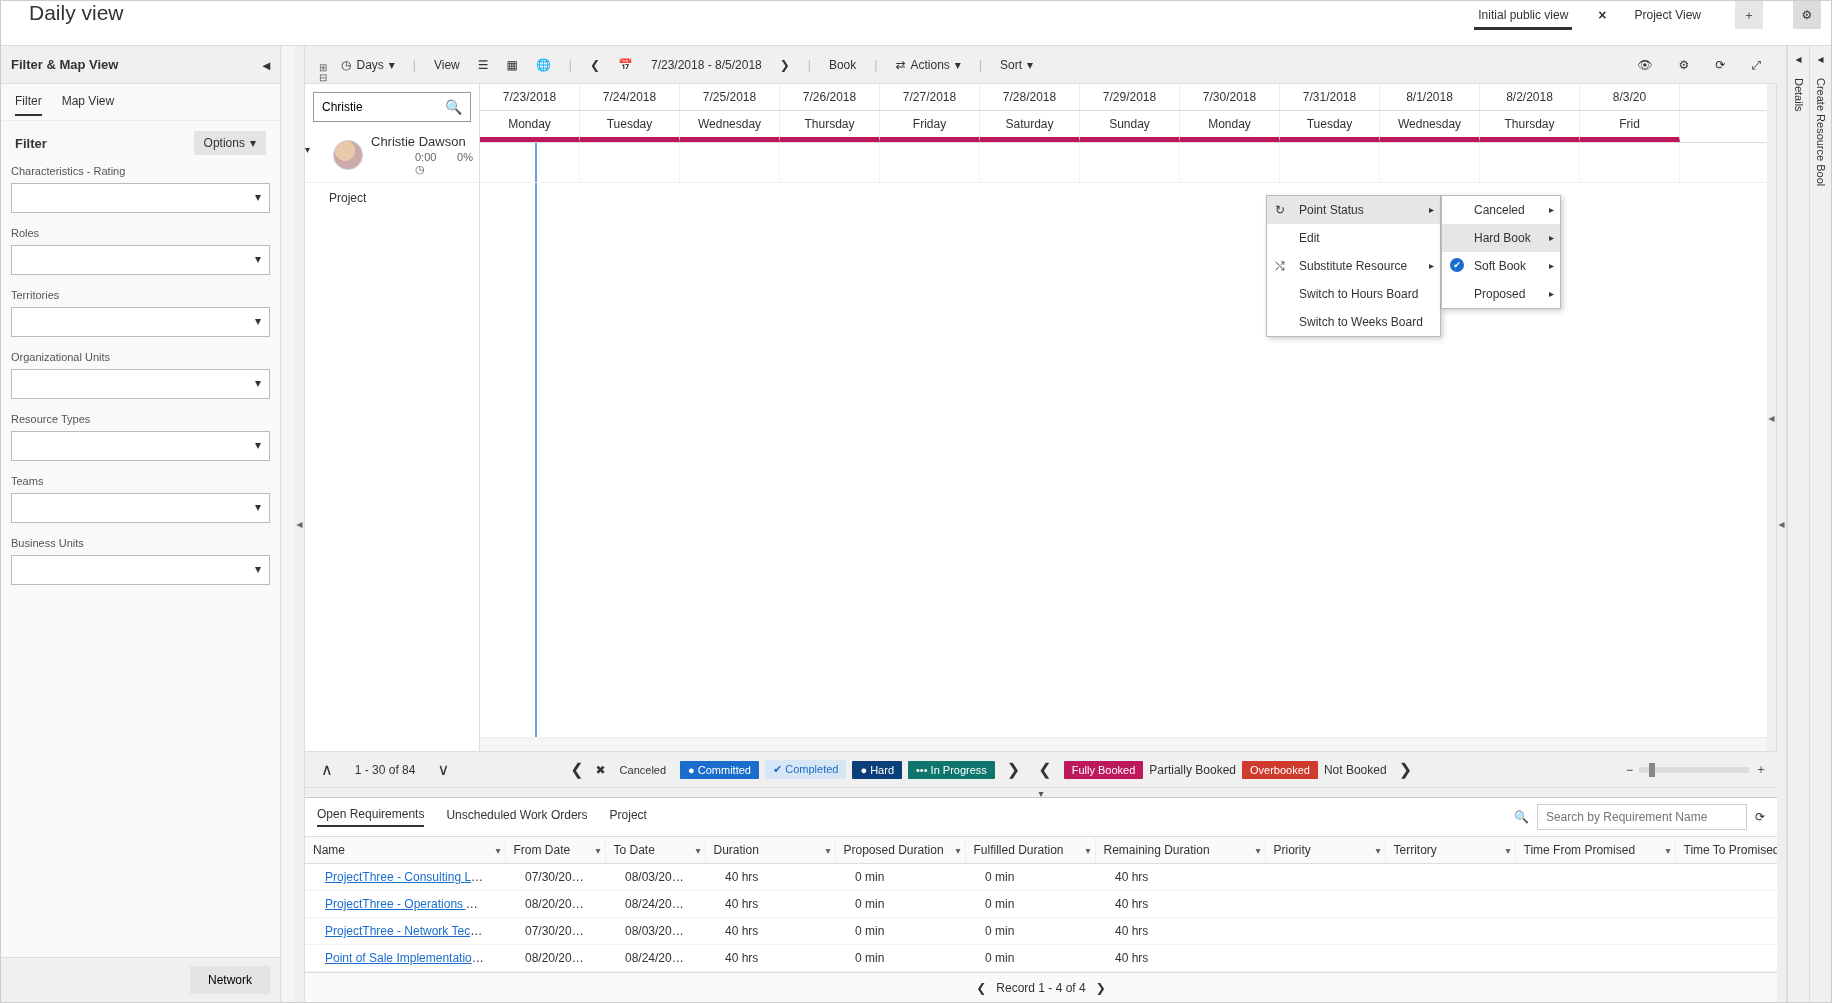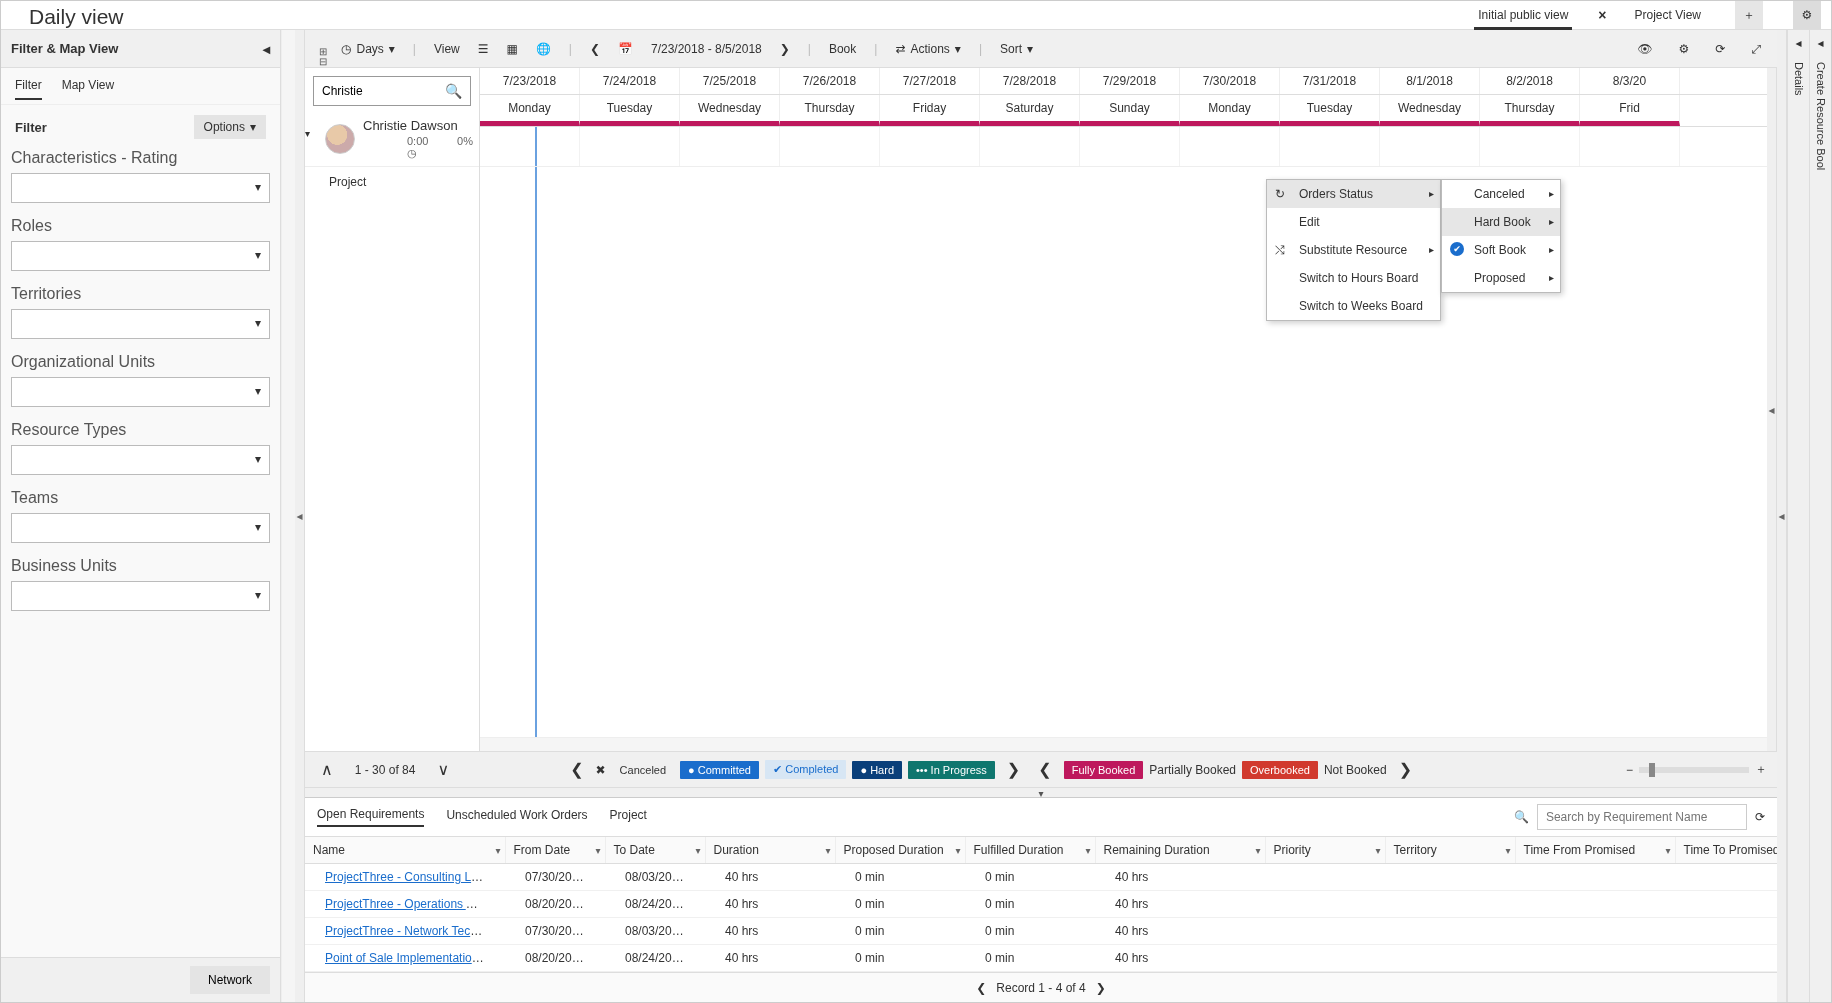--- a/index.html
+++ b/index.html
@@ -1,20 +1,20 @@
 <!DOCTYPE html>
 <html><head>
 <meta charset="utf-8">
 <style>
 * { box-sizing: border-box; margin: 0; padding: 0; font-family: "Segoe UI", Arial, sans-serif; }
 body { background: #fff; color: #333; font-size: 12px; overflow: hidden; }
 .app { width: 1832px; height: 1003px; display: flex; flex-direction: column; border: 1px solid #ccc; background:#fff; }
 
 
-.topbar { height: 29px; display:flex; align-items:flex-end; justify-content:space-between; border-bottom:1px solid #ddd; padding:0 10px 0 28px; }
+.topbar { height: 45px; display:flex; align-items:flex-start; justify-content:space-between; border-bottom:1px solid #ddd; padding:0 10px 0 28px; }
 .topbar .title { font-size: 21px; font-weight: 400; color:#333;}
 .topbar .tabs { display:flex; align-items:center; gap:24px; }
 .topbar .tab { font-size:12px; padding:6px 4px; position:relative; cursor:pointer;}
 .topbar .tab.active::after { content:''; position:absolute; left:0; right:0; bottom:-2px; height:3px; background:#333; }
 .topbar .close-x { font-size:14px; font-weight:bold; margin-left:2px; cursor:pointer; }
 .topbar .sqbtn { width:28px; height:28px; background:#e6e6e6; display:flex; align-items:center; justify-content:center; cursor:pointer; margin-left:6px;}
 .topbar .sqbtn.dark { background:#dcdcdc; }
 
 
 .main { flex:1; display:flex; overflow:hidden; }
@@ -22,21 +22,21 @@
 .fp-head { height:38px; display:flex; align-items:center; justify-content:space-between; padding:0 10px; background:#f0f0f0; border-bottom:1px solid #ddd; font-size:13px; font-weight:600;}
 .fp-head .collapse-ic { font-size:14px; cursor:pointer;}
 .fp-tabs { display:flex; gap:20px; padding:10px 14px 4px; font-size:12px; border-bottom:1px solid #eee;}
 .fp-tabs .t { cursor:pointer; padding-bottom:6px;}
 .fp-tabs .t.active { border-bottom:2px solid #333; font-weight:500;}
 .fp-row { display:flex; justify-content:space-between; align-items:center; padding:10px 14px 6px;}
 .fp-row .fl { font-size:13px; font-weight:600;}
 .fp-row .opts { background:#e4e4e4; padding:5px 10px; font-size:12px; cursor:pointer; display:flex; align-items:center; gap:5px;}
 .fp-body { flex:1; overflow:auto; padding: 4px 10px 0 10px; }
 .fg { margin-bottom: 14px;}
-.fg .lbl { font-size:16px; color:#555; margin-bottom:6px; display:block;}
+.fg .lbl { font-size:11px; color:#555; margin-bottom:6px; display:block;}
 .fg .sel { width:100%; height:30px; background:#fff; border:1px solid #bbb; position:relative;}
 .fg .sel::after { content:'▾'; position:absolute; right:8px; top:6px; color:#333;}
 .fp-foot { padding:8px 10px; border-top:1px solid #ddd; display:flex; justify-content:flex-end; background:#f0f0f0;}
 .fp-foot .btn { background:#e4e4e4; border:none; padding:7px 18px; cursor:pointer; font-size:12px;}
 
 
 .schedwrap { flex:1; display:flex; flex-direction:column; overflow:hidden; position:relative;}
 .toolbar { height:38px; background:#f0f0f0; border-bottom:1px solid #ddd; display:flex; align-items:center; padding:0 10px; gap:6px; font-size:12px; color:#333;}
 .toolbar .sep { color:#bbb; margin:0 6px;}
 .toolbar .tb-item { display:flex; align-items:center; gap:5px; cursor:pointer; padding:4px 6px;}
@@ -238,21 +238,21 @@
       </div>
 
       <div class="grid-area">
         <div class="left-col">
           <div class="searchbox">
             <input type="text" value="Christie" style="">
             <span class="mag">🔍</span>
           </div>
           <div style="position:relative;">
             <span style="position:absolute;left:0;top:14px;font-size:10px;">▾</span>
-            <div class="reshdr" style="padding-left:20px;">
+            <div class="reshdr" style="padding-left:28px;">
               <div class="avatar"></div>
               <div>
                 <div class="resname">Christie Dawson</div>
                 <div class="resmeta">
                     <span><span>0:00</span> <span>◷</span></span>
                     <span>0%</span>
                   </div>
               </div>
             </div>
           </div>
@@ -299,21 +299,21 @@
                 <div class="gridcell" style="left: 600px; width: 100px;"></div>
                 <div class="gridcell" style="left: 500px; width: 100px;"></div>
                 <div class="gridcell" style="left: 400px; width: 100px;"></div>
                 <div class="gridcell" style="left: 300px; width: 100px;"></div>
                 <div class="gridcell" style="left: 200px; width: 100px;"></div>
                 <div class="gridcell" style="left: 100px; width: 100px;"></div>
                 <div class="gridcell" style="left: 0px; width: 100px;"></div>
               </div>
 
             <div class="ctx" style="left:786px; top:52px; width:175px;" id="ctx-main">
-                <div class="ci hl"><span class="lefticon">↻</span><span>Orders Status</span><span class="arrow">▸</span></div>
+                <div class="ci hl"><span class="lefticon">↻</span><span>Point Status</span><span class="arrow">▸</span></div>
                 <div class="ci"><span>Edit</span></div>
                 <div class="ci"><span class="lefticon">⤭</span><span>Substitute Resource</span><span class="arrow">▸</span></div>
                 <div class="ci"><span>Switch to Hours Board</span></div>
                 <div class="ci"><span>Switch to Weeks Board</span></div>
               </div>
             <div class="ctx" style="left:961px; top:52px; width:120px;" id="ctx-sub">
                 <div class="ci"><span>Canceled</span><span class="arrow">▸</span></div>
                 <div class="ci hl"><span>Hard Book</span><span class="arrow">▸</span></div>
                 <div class="ci iconcheck"><span>Soft Book</span><span class="arrow">▸</span></div>
                 <div class="ci"><span>Proposed</span><span class="arrow">▸</span></div>

